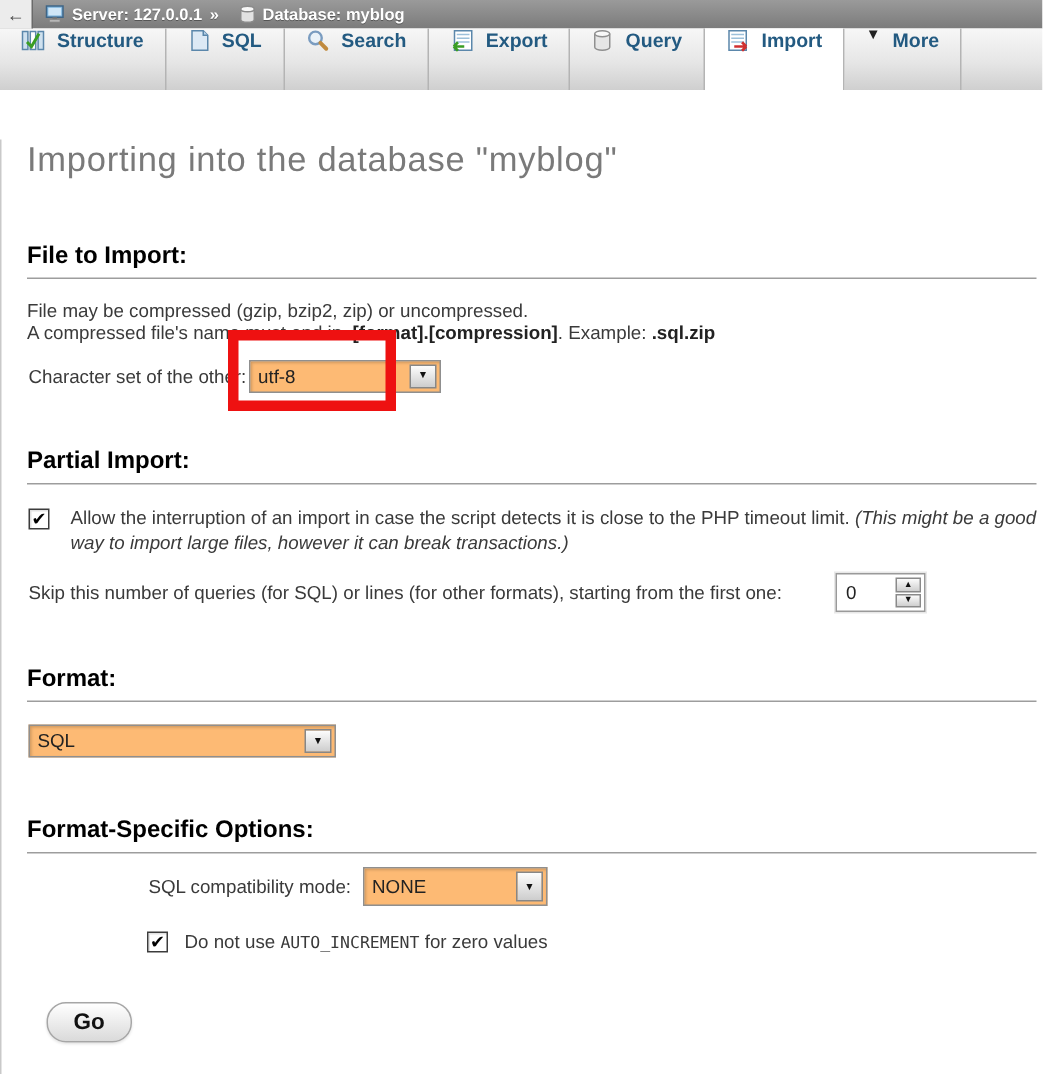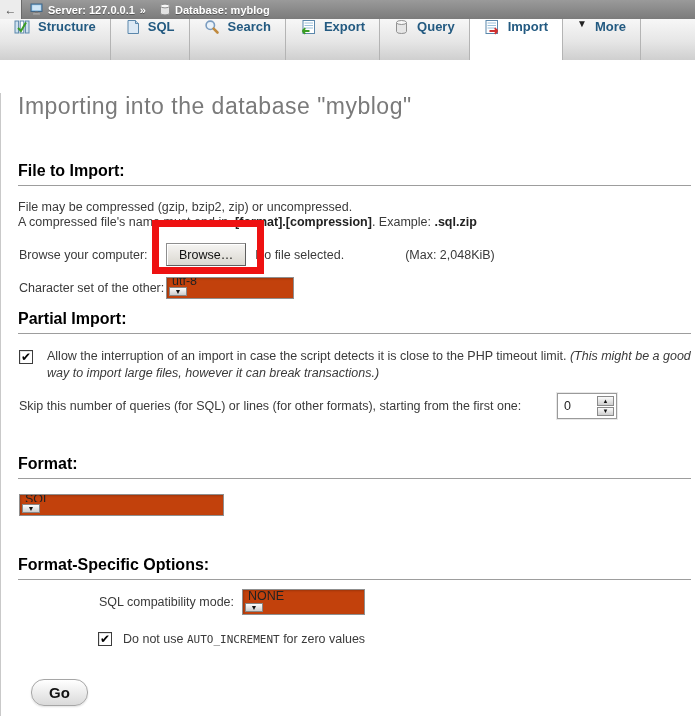--- a/index.html
+++ b/index.html
@@ -39,21 +39,21 @@
   .tab .tri { color: #222; font-size: 10px; line-height: 10px; }
 
   
   .content { border-left: 1px solid #c9c9c9; height: 656px; position: relative; }
   h1.page-title { font-weight: normal; font-size: 23px; color: #7a7a7a; margin: 33px 0 0 17px; letter-spacing: .5px; }
   .section-h {
     font-size: 16px; font-weight: bold; color: #000;
     margin: 0 4px 0 17px; padding-bottom: 5px; border-bottom: 1px solid #9d9d9d;
   }
   .mt-file { margin-top: 42px; }
-  .mt-partial { margin-top: 11px; }
+  .mt-partial { margin-top: 37px; }
   .mt-format { margin-top: 36px; }
   .mt-fso { margin-top: 40px; }
   p.note { margin: 0 0 0 17px; line-height: 15px; }
   p.note.first { margin-top: 14px; }
   b.inline-b { color: #222; }
 
   .row { display: flex; align-items: center; margin-left: 18px; }
   .browse-row { margin-top: 12px; height: 25px; }
   .label-col { width: 147px; flex: none; }
   .win-btn {
@@ -62,22 +62,22 @@
     border: 1px solid #8e8e8e; border-right-color: #5f5f5f; border-bottom-color: #5f5f5f;
     box-shadow: inset 1px 1px 0 #fff;
     font-family: "Liberation Sans", sans-serif;
   }
   .no-file { margin-left: 9px; }
   .max-size { margin-left: 61px; }
   .charset-row { margin-top: 9px; height: 23px; }
 
   
   .xselect {
-    display: inline-flex; align-items: stretch; background: #c2410c; cursor: pointer;
-    border: 1px solid #8f8f8f; box-shadow: inset 1px 1px 2px rgba(0,0,0,.18); flex-direction: column;
+    display: inline-flex; align-items: stretch; background: #fdba74; cursor: pointer;
+    border: 1px solid #8f8f8f; box-shadow: inset 1px 1px 2px rgba(0,0,0,.18);
   }
   .xselect .val { flex: 1; display: flex; align-items: center; padding: 0 5px; color: #222; overflow: hidden; white-space: nowrap; }
   .xselect .arrow-btn {
     width: 18px; margin: 2px; flex: none;
     background: linear-gradient(#fdfdfd, #cdcdcd);
     border: 1px solid #878787; display: flex; align-items: center; justify-content: center;
     font-size: 7px; color: #111;
   }
   .sel-charset { width: 128px; height: 22px; }
   .sel-format  { width: 205px; height: 22px; margin: 15px 0 0 18px; }
@@ -230,26 +230,20 @@
 
   
   <div class="section-h mt-file">File to Import:</div>
   <p class="note first">
     <span>File may be compressed (gzip, bzip2, zip) or uncompressed.</span>
   </p>
   <p class="note">
     <span>A compressed file's name must end in </span><b class="inline-b">.[format].[compression]</b><span>. Example: </span><b class="inline-b">.sql.zip</b>
   </p>
 
-  <div class="row browse-row">
-    <span class="label-col">Browse your computer:</span>
-    <button class="win-btn">Browse…</button>
-    <span class="no-file">No file selected.</span>
-    <span class="max-size">(Max: 2,048KiB)</span>
-  </div>
 
   <div class="row charset-row">
     <span class="label-col">Character set of the other:</span>
     <div class="xselect sel-charset">
       <span class="val">utf-8</span>
       <span class="arrow-btn">▼</span>
     </div>
   </div>
 
   

